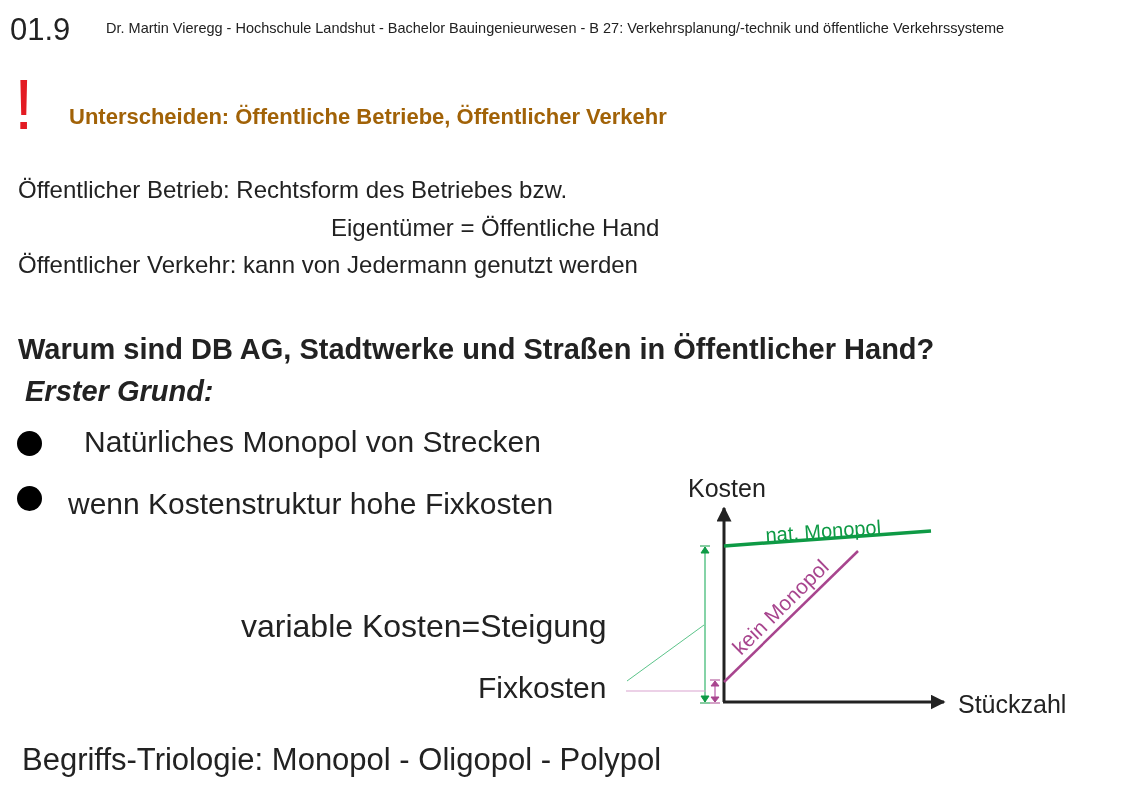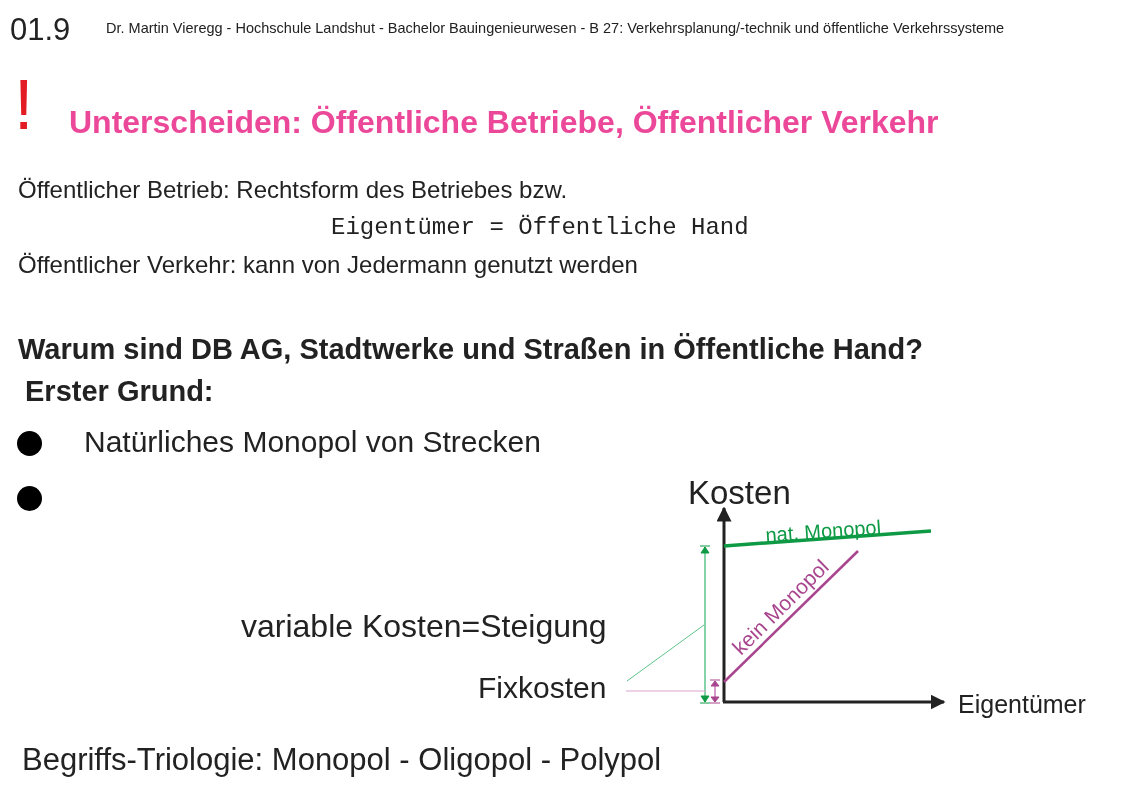--- a/index.html
+++ b/index.html
@@ -2,67 +2,68 @@
 <html><head>
 <meta charset="utf-8">
 <style>
   html, body { margin: 0; padding: 0; background: #ffffff; }
   body { width: 1137px; height: 796px; position: relative; overflow: hidden;
          font-family: "Liberation Sans", sans-serif; color: #222222; }
   .abs { position: absolute; white-space: nowrap; }
   .slide-num { left: 10px; top: 12px; font-size: 31px; color: #222; }
   .header-text { left: 106px; top: 20px; font-size: 14.5px; color: #222; }
   .excl { left: 14px; top: 70px; font-size: 70px; color: #e31b23; line-height: 1; font-family: "Liberation Sans", sans-serif; }
-  .title { left: 69px; top: 104px; font-size: 32px; font-weight: bold; color: #ec4899; }
+  .title { left: 69px; top: 104px; font-size: 22px; font-weight: bold; color: #a16207; }
   .body-line { font-size: 24px; color: #222; }
   .l1 { left: 18px; top: 176px; }
-  .l2 { left: 331px; top: 214px; font-family: Liberation Mono, monospace; }
+  .l2 { left: 331px; top: 214px; }
   .l3 { left: 18px; top: 251px; }
   .question { left: 18px; top: 333px; font-size: 29px; font-weight: bold; }
-  .reason { left: 25px; top: 375px; font-size: 29px; font-weight: bold; }
+  .reason { left: 25px; top: 375px; font-size: 29px; font-weight: bold; font-style: italic; }
   .bullet { width: 25px; height: 25px; border-radius: 50%; background: #000; position: absolute; }
   .b1 { left: 17px; top: 431px; }
   .b2 { left: 17px; top: 486px; }
   .bt1 { left: 68px; top: 425px; font-size: 30px; margin-left: 16px; }
   .bt2 { left: 68px; top: 484px; font-size: 30px; line-height: 39px; }
   .var-label { left: 241px; top: 608px; font-size: 32px; }
   .fix-label { left: 478px; top: 671px; font-size: 30px; }
-  .kosten { left: 688px; top: 474px; font-size: 33px; }
+  .kosten { left: 688px; top: 474px; font-size: 25px; }
   .stueck { left: 958px; top: 690px; font-size: 25px; }
   .footer { left: 22px; top: 742px; font-size: 31px; }
   svg.diagram { position: absolute; left: 0; top: 0; width: 1137px; height: 796px; }
 </style>
 </head>
 <body>
 
 <div class="abs slide-num">01.9</div>
 <div class="abs header-text">Dr. Martin Vieregg - Hochschule Landshut - Bachelor Bauingenieurwesen - B 27: Verkehrsplanung/-technik und öffentliche Verkehrssysteme</div>
 
 <div class="abs excl">!</div>
 <div class="abs title">Unterscheiden: Öffentliche Betriebe, Öffentlicher Verkehr</div>
 
 <div class="abs body-line l1">Öffentlicher Betrieb: Rechtsform des Betriebes bzw.</div>
 <div class="abs body-line l2">Eigentümer = Öffentliche Hand</div>
 <div class="abs body-line l3">Öffentlicher Verkehr: kann von Jedermann genutzt werden</div>
 
-<div class="abs question">Warum sind DB AG, Stadtwerke und Straßen in Öffentliche Hand?</div>
+<div class="abs question">Warum sind DB AG, Stadtwerke und Straßen in Öffentlicher Hand?</div>
 <div class="abs reason">Erster Grund:</div>
 
 <div class="bullet b1"></div>
 <div class="abs bt1">Natürliches Monopol von Strecken</div>
 
 <div class="bullet b2"></div>
 <div class="abs bt2">
+  <div>wenn Kostenstruktur hohe Fixkosten</div>
 </div>
 
 <div class="abs var-label">variable Kosten=Steigung</div>
 <div class="abs fix-label">Fixkosten</div>
 
 <div class="abs kosten">Kosten</div>
-<div class="abs stueck">Eigentümer</div>
+<div class="abs stueck">Stückzahl</div>
 
 <svg class="diagram" viewBox="0 0 1137 796">
   <defs>
     <marker id="axisArrow" viewBox="0 0 10 10" refX="9" refY="5" markerWidth="5" markerHeight="5" orient="auto">
       <path d="M0,0 L10,5 L0,10 z" fill="#222222"></path>
     </marker>
     <marker id="gArrow" viewBox="0 0 10 10" refX="9" refY="5" markerWidth="5" markerHeight="5" orient="auto">
       <path d="M0,0 L10,5 L0,10 z" fill="#0e9a45"></path>
     </marker>
     <marker id="pArrow" viewBox="0 0 10 10" refX="9" refY="5" markerWidth="5" markerHeight="5" orient="auto">

